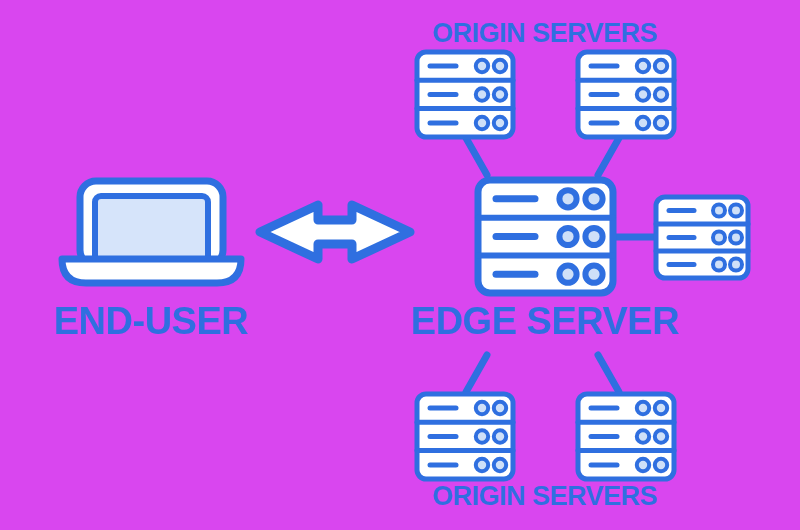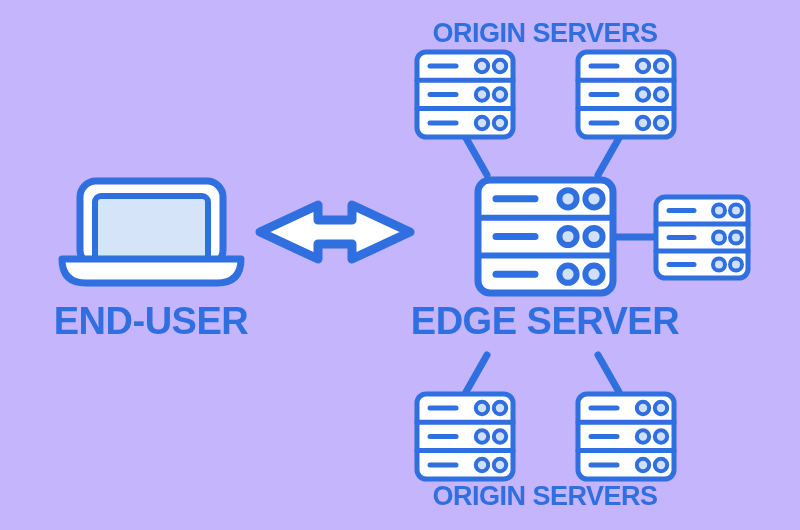--- a/index.html
+++ b/index.html
@@ -7,21 +7,21 @@
     padding: 0;
     background: #ffffff;
   }
   body {
     font-family: "Liberation Sans", sans-serif;
   }
   #canvas {
     position: relative;
     width: 800px;
     height: 530px;
-    background: #c4b5fd;
+    background: #d946ef;
     overflow: hidden;
   }
   #diagram-svg {
     position: absolute;
     top: 0;
     left: 0;
     width: 800px;
     height: 530px;
     display: block;
   }

